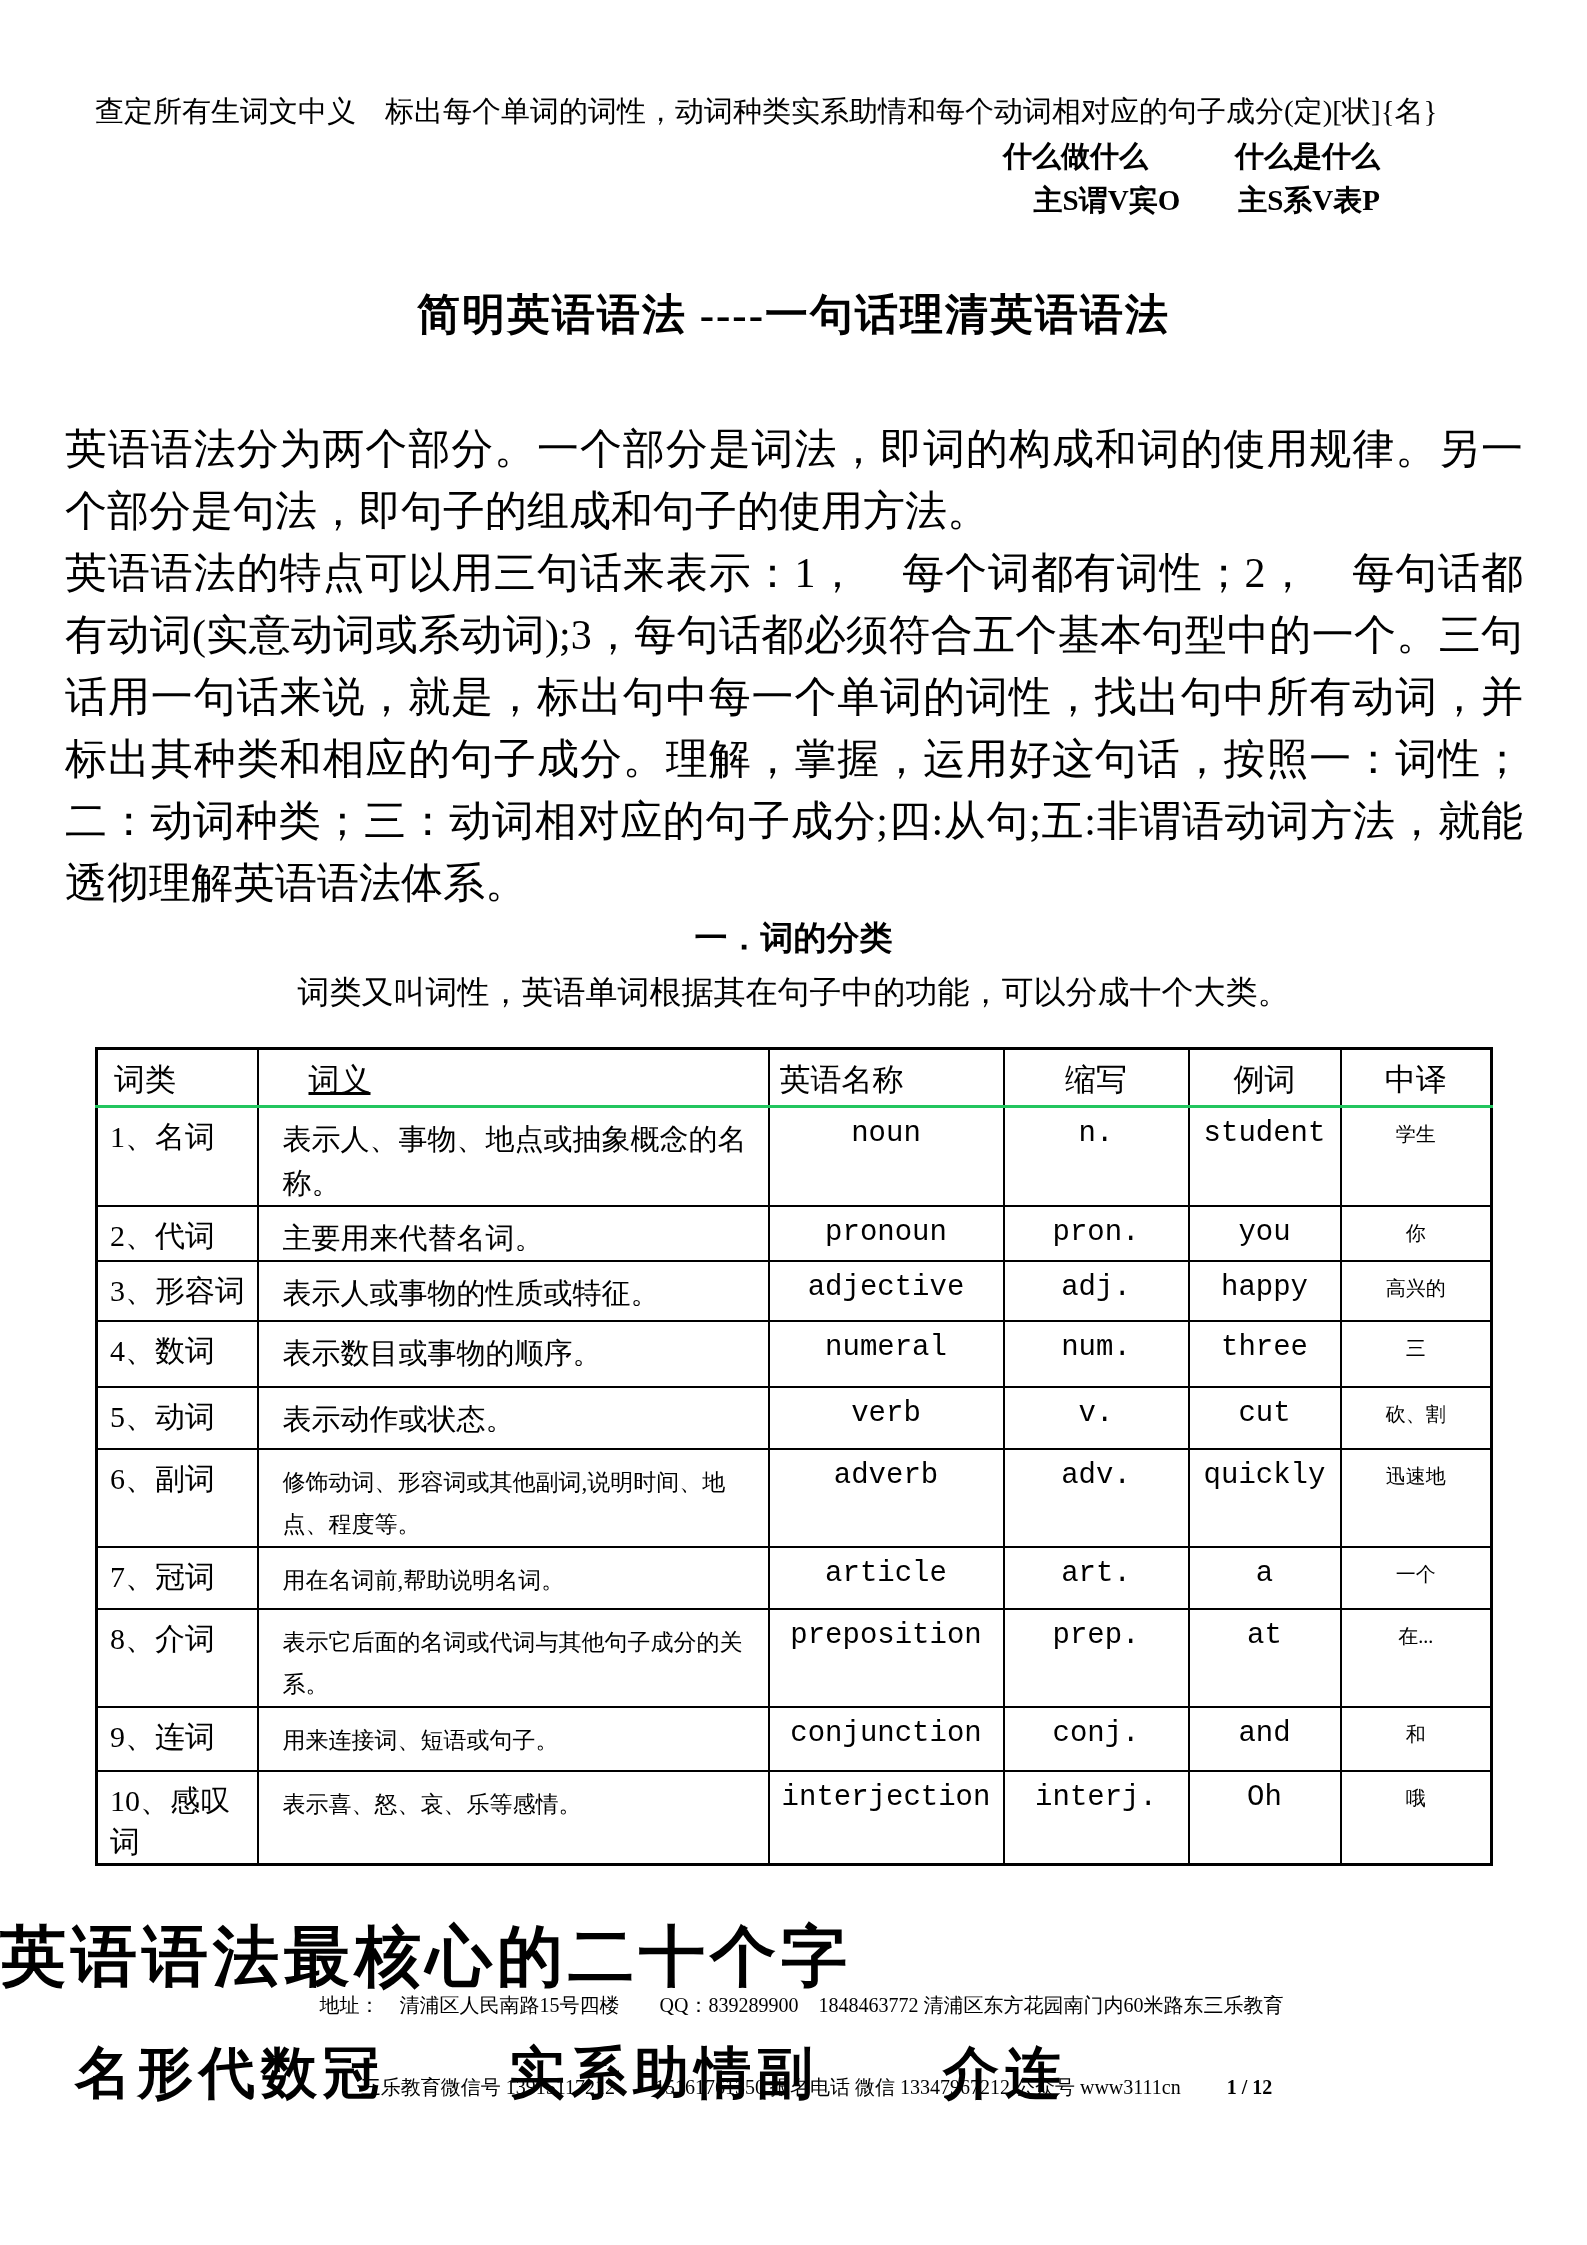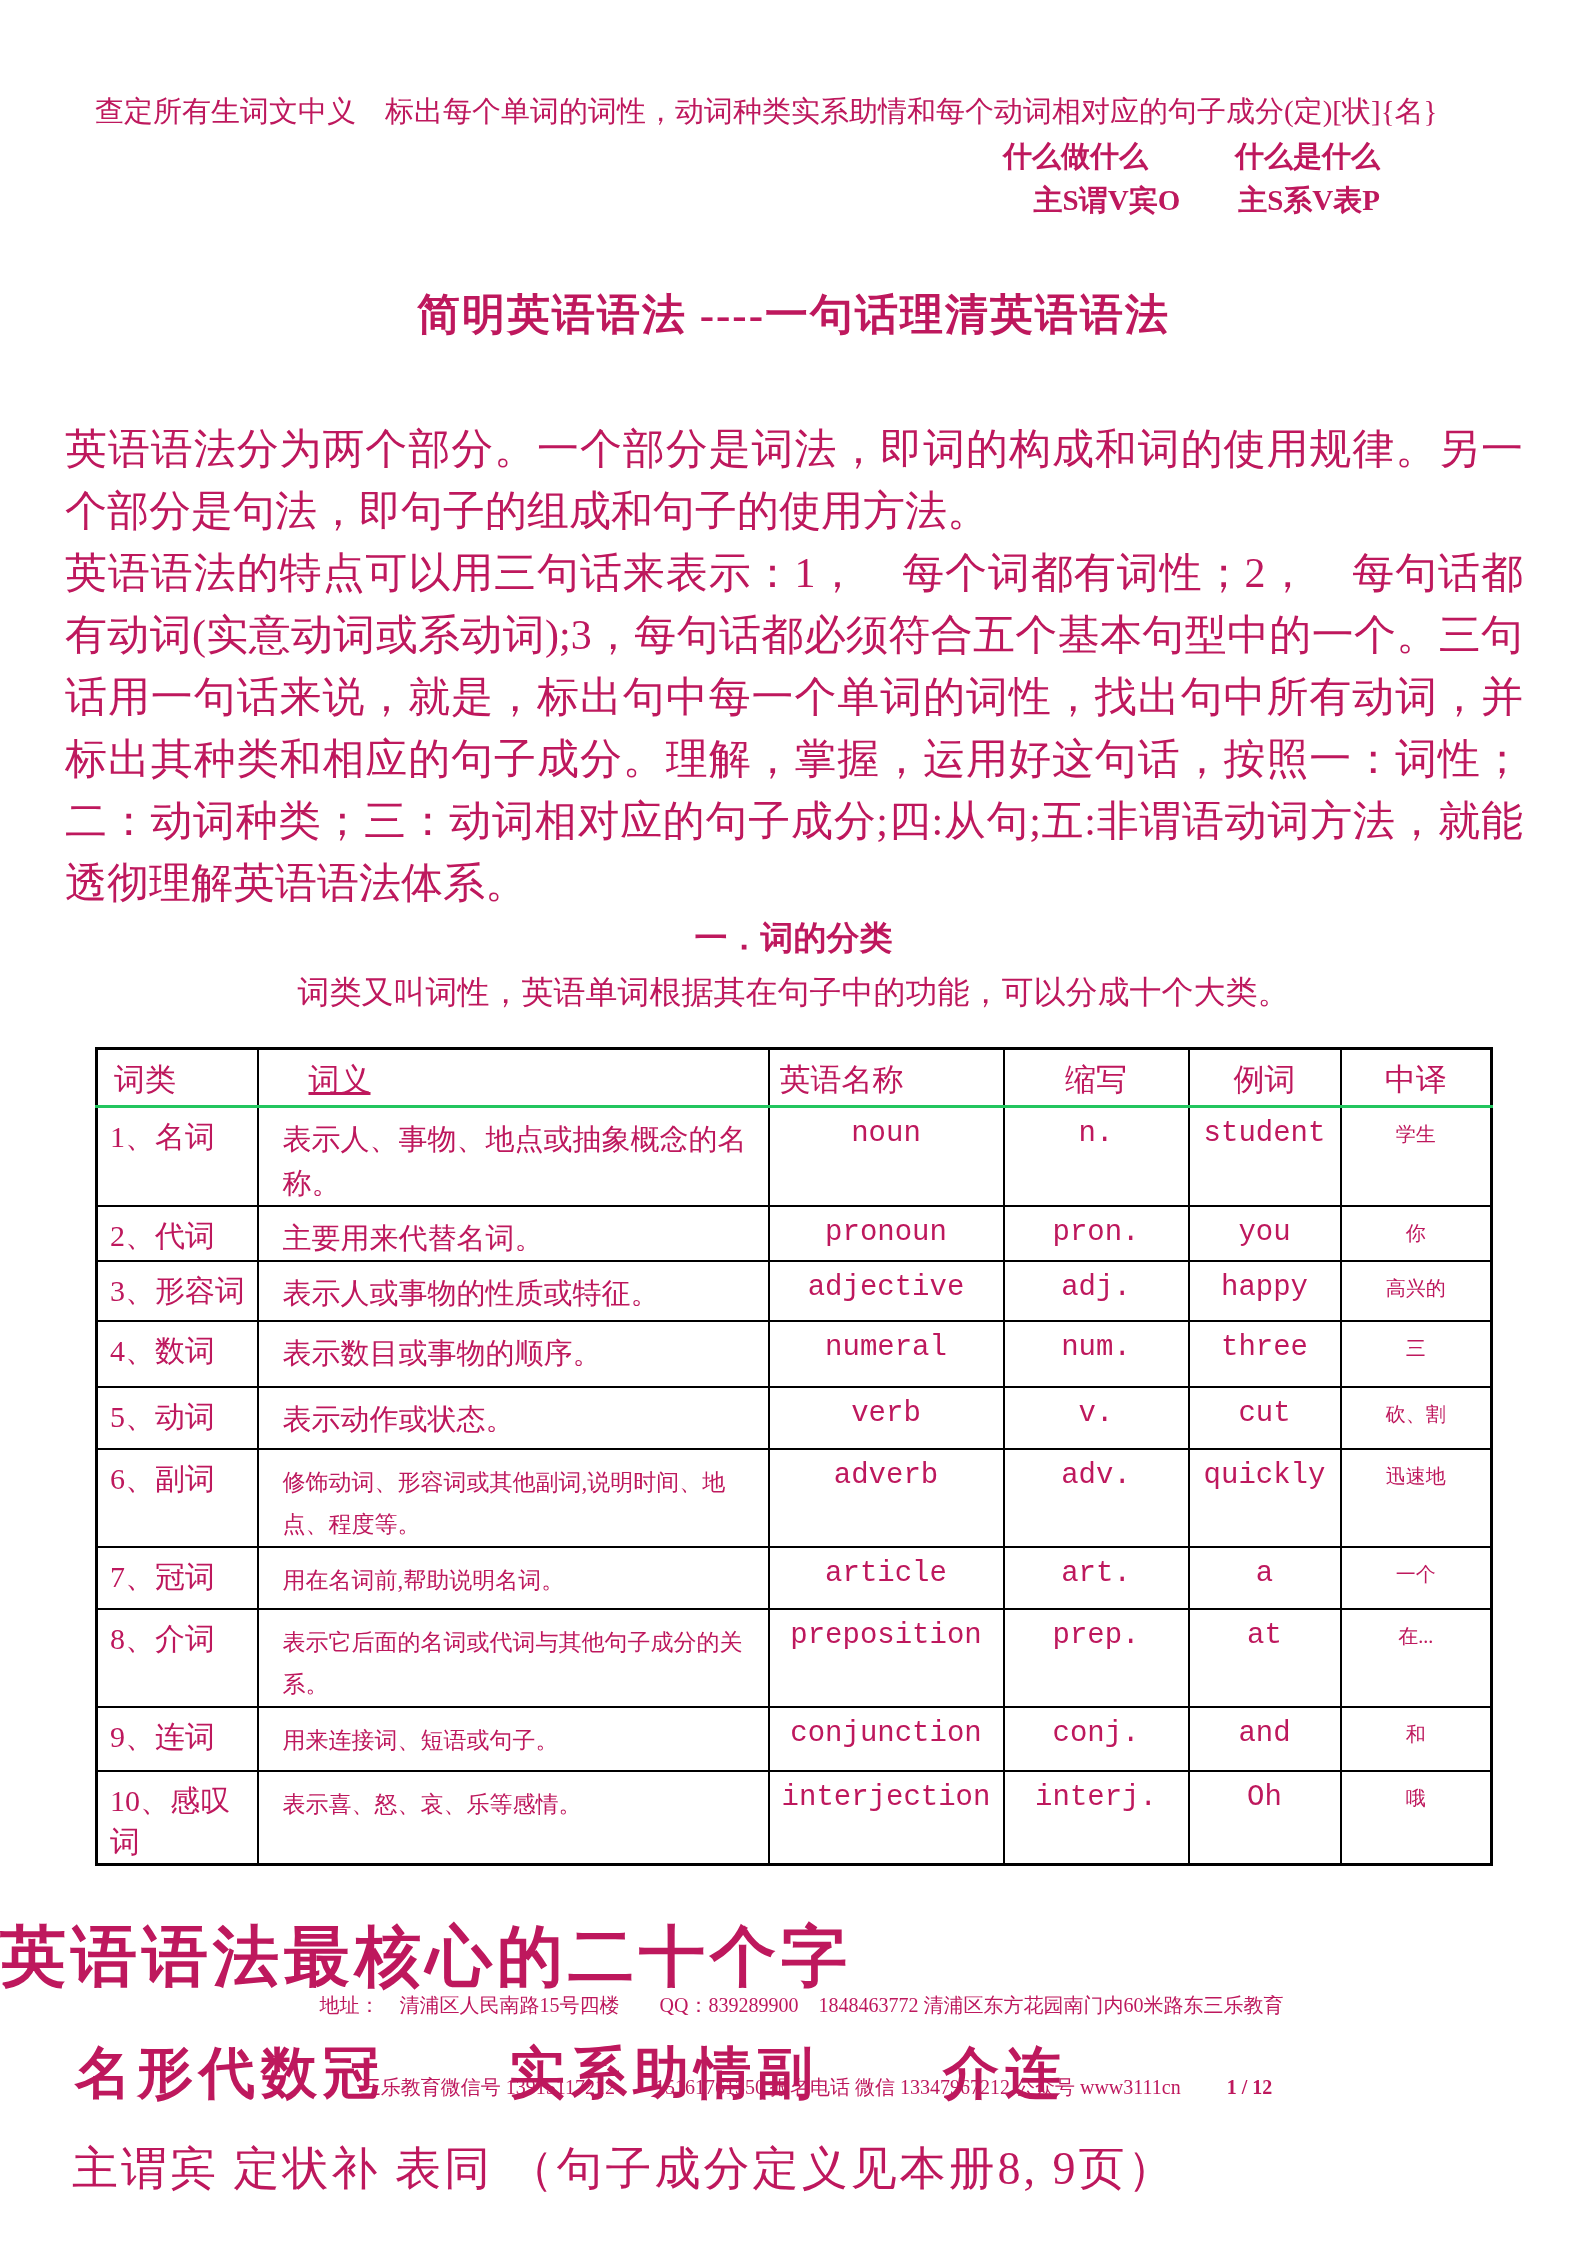--- a/index.html
+++ b/index.html
@@ -2,21 +2,21 @@
 <html><head>
 <meta charset="utf-8">
 <style>
   * { margin: 0; padding: 0; box-sizing: border-box; }
   html, body { background: #ffffff; }
   .page {
     position: relative;
     width: 1587px;
     height: 2245px;
     background: #ffffff;
-    color: #be185d;
+    color: #000000;
     font-family: "Liberation Serif", "DejaVu Serif", serif;
     overflow: hidden;
   }
   
   .anno { white-space: pre; }
   .anno-1 {
     margin: 88px 60px 0 95px;
     font-size: 29px;
     line-height: 46px;
   }
@@ -248,21 +248,20 @@
           <td class="c2">interjection</td>
           <td class="c3">interj.</td>
           <td class="c4">Oh</td>
           <td class="c5">哦</td>
         </tr>
       </tbody>
   </table>
 
   <div class="core-heading">英语语法最核心的二十个字</div>
   <div class="core-line1">名形代数冠　　实系助情副　　介连</div>
-  <div class="core-line2">主谓宾 定状补 表同 （句子成分定义见本册8, 9页）</div>
 
   <div class="footer">
     <div class="footer-line">地址：　清浦区人民南路15号四楼　　QQ：839289900　1848463772 清浦区东方花园南门内60米路东三乐教育</div>
     <div class="footer-line">
       <span>三乐教育微信号 13915117212　　15161761350 报名电话 微信 13347967212 公众号 www3111cn</span><span class="page-num">1 / 12</span>
     </div>
   </div>
 
 </div>
 

